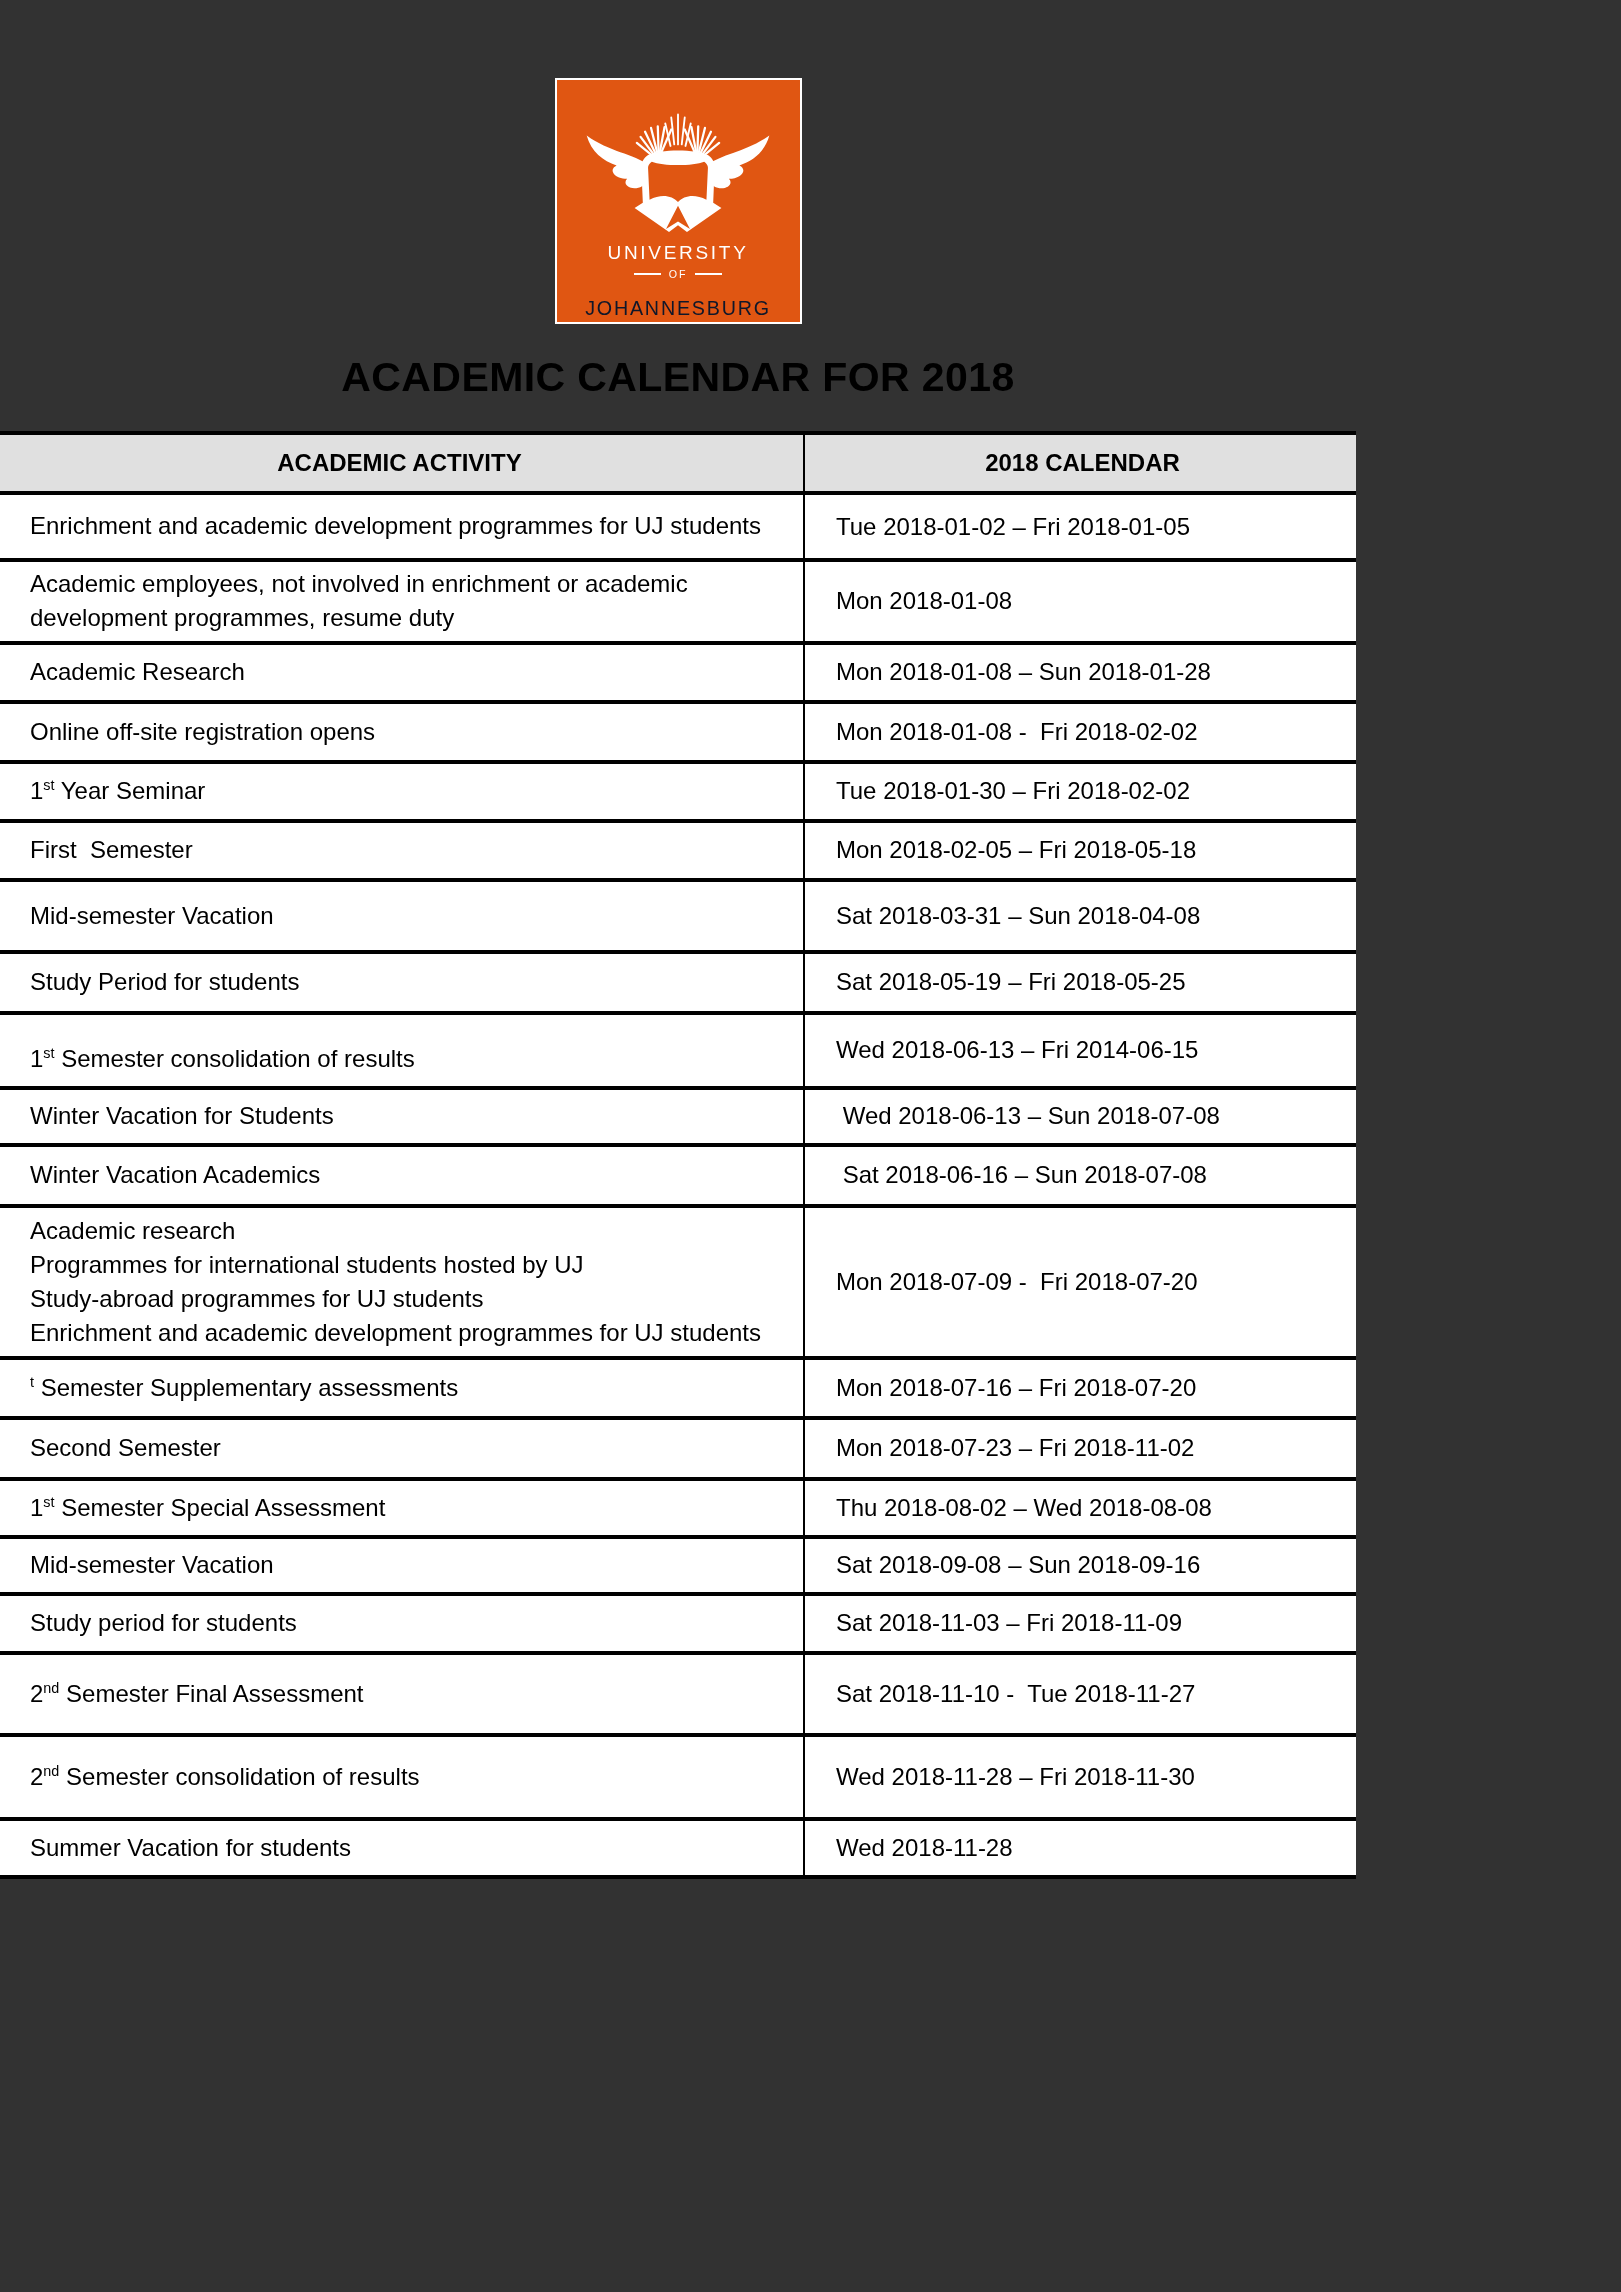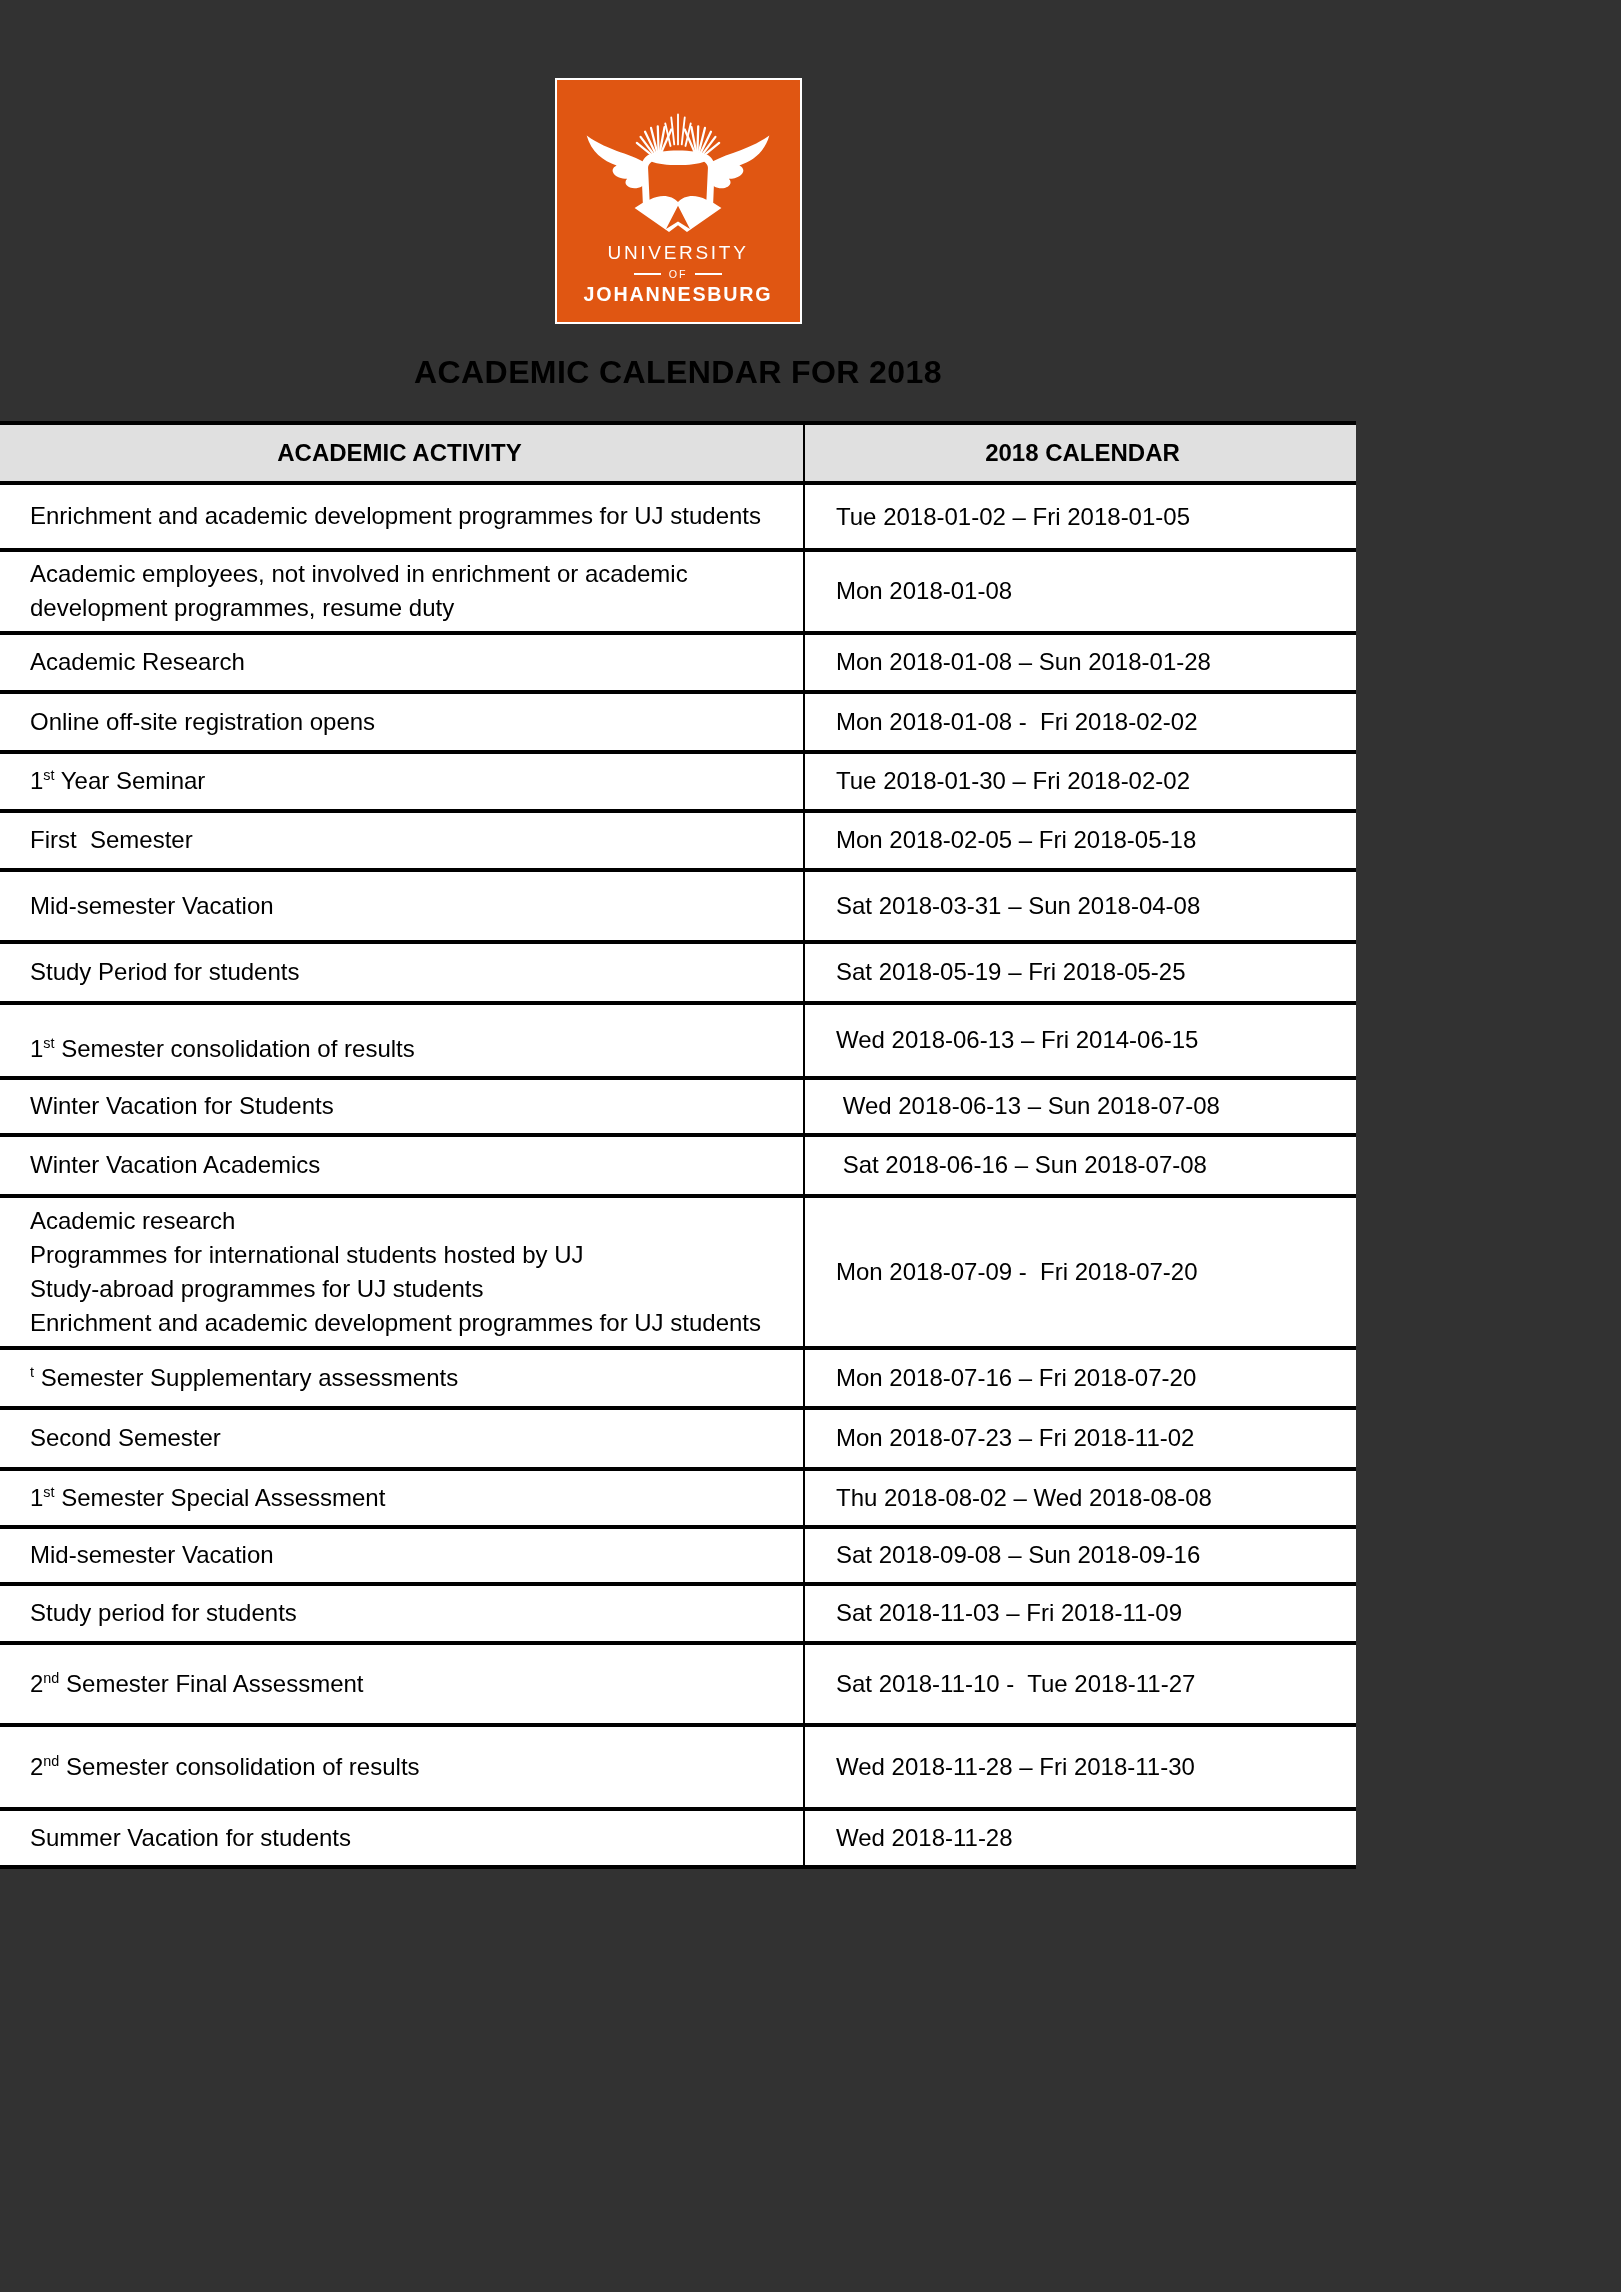--- a/index.html
+++ b/index.html
@@ -25,25 +25,25 @@
     width:243px;height:242px;
     background:var(--brand);
     border:2.7px solid #ffffff;
     display:flex;flex-direction:column;align-items:center;
     box-sizing:content-box;
   }
   .emblem{width:210px;height:131px;margin-top:27px;display:block;}
   .logo-line1{color:#fff;font-size:19px;letter-spacing:2.7px;margin-top:3.6px;font-weight:400;}
   .of-row{display:flex;align-items:center;gap:8px;color:#fff;font-size:10.7px;letter-spacing:1.8px;margin-top:4.5px;}
   .of-rule{width:27px;height:1.8px;background:#fff;display:inline-block;}
-  .logo-line3{color:#ffffff;font-size:19.7px;letter-spacing:1.8px;margin-top:3px;font-weight:700;}
+  .logo-line3{color:#0f172a;font-size:19.7px;letter-spacing:1.8px;margin-top:17px;font-weight:400;}
   
   h1.title{
     color:#000;
-    font-size:32px;
+    font-size:41px;
     font-weight:bold;
     letter-spacing:0.4px;
     margin:30px 0 0 0;
     text-align:center;
   }
   
   table.cal{
     margin-top:30px;
     border-collapse:collapse;
     table-layout:fixed;

